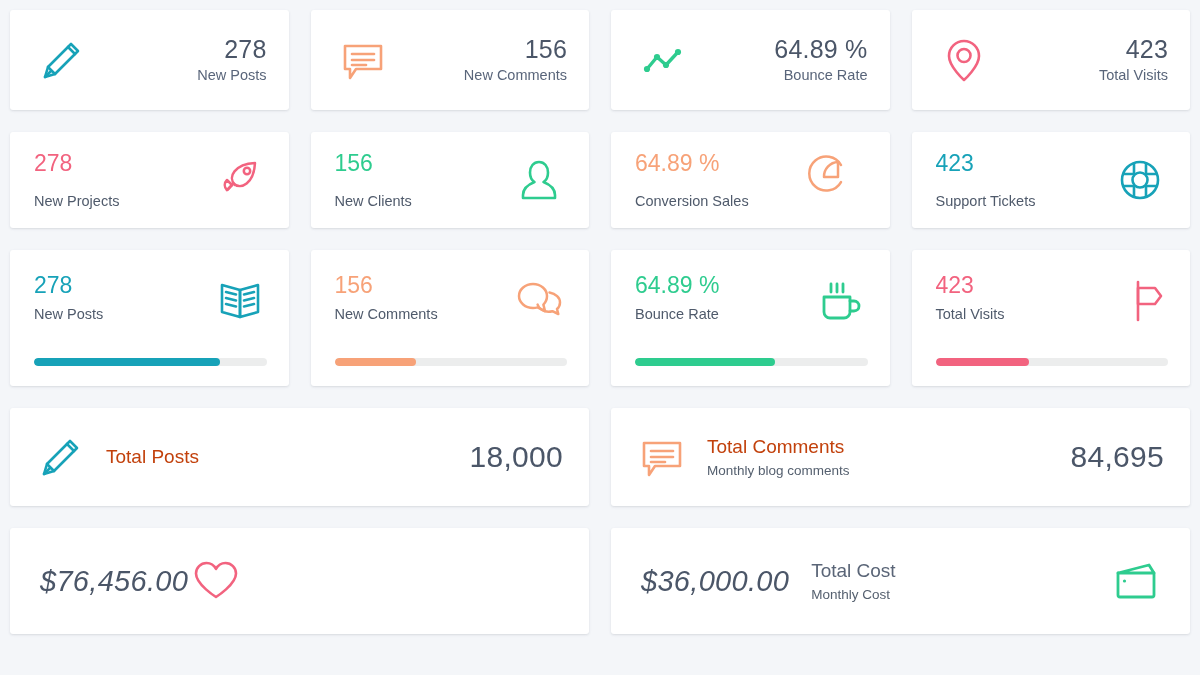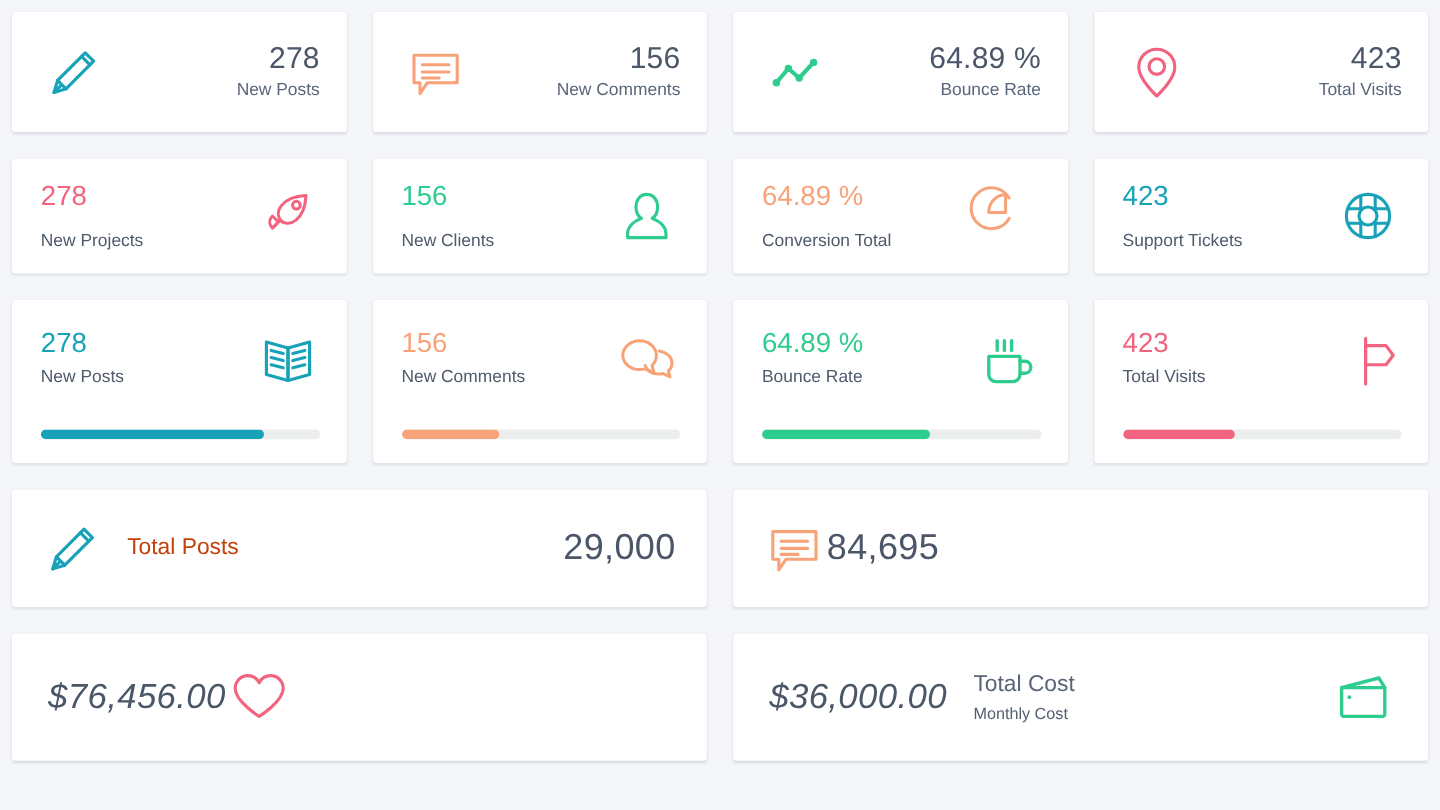--- a/index.html
+++ b/index.html
@@ -315,21 +315,21 @@
       <div class="icon-wrap">
         <svg width="48" height="48" viewBox="0 0 48 48" fill="none" stroke="#2ecc8f" stroke-width="2.6" stroke-linecap="round" stroke-linejoin="round">
           <path d="M24 6 C18.5 6 15 10.5 15 16.5 C15 21 17 24.5 19.5 26 C12 29 8 33 8 39 L8 42 L40 42 L40 39 C40 33 36 29 28.5 26 C31 24.5 33 21 33 16.5 C33 10.5 29.5 6 24 6 Z"></path>
         </svg>
       </div>
     </div>
 
     <div class="card c-type-b">
       <div class="txt">
         <div class="val" style="color:#f7a278">64.89 %</div>
-        <div class="lab">Conversion Total</div>
+        <div class="lab">Conversion Sales</div>
       </div>
       <div class="icon-wrap">
         <svg width="48" height="48" viewBox="0 0 48 48" fill="none" stroke="#f7a278" stroke-width="2.5" stroke-linecap="round" stroke-linejoin="round">
           <path d="M25 26 A17 17 0 1 1 25 9"></path>
           <path d="M22 6 L22 21 L8 21 A14.5 14.5 0 0 1 22 6 Z"></path>
         </svg>
       </div>
     </div>
 
     <div class="card c-type-b">
@@ -447,32 +447,36 @@
         <svg width="50" height="50" viewBox="0 0 50 50" fill="none" stroke="#17a2b8" stroke-width="2.6" stroke-linecap="round" stroke-linejoin="round">
           <path d="M8 42 L11 32 L34 9 L41 16 L18 39 Z"></path>
           <path d="M31 12 L38 19"></path>
           <path d="M11 32 L18 39"></path>
           <path d="M8 42 L14 36"></path>
         </svg>
       </div>
       <div class="mid">
         <div class="title">Total Posts</div>
       </div>
-      <div class="big">29,000</div>
+      <div class="big">18,000</div>
     </div>
 
     <div class="card c-type-d">
       <div class="icon-wrap">
         <svg width="48" height="48" viewBox="0 0 48 48" fill="none" stroke="#f7a278" stroke-width="2.6" stroke-linecap="round" stroke-linejoin="round">
           <path d="M6 10 H42 V33 H17 L11 42 V33 H6 Z"></path>
           <path d="M13 18 H35"></path>
           <path d="M13 24 H35"></path>
           <path d="M13 29 H27"></path>
         </svg>
       </div>
+      <div class="mid">
+        <div class="title">Total Comments</div>
+        <div class="sub">Monthly blog comments</div>
+      </div>
       <div class="big">84,695</div>
     </div>
 
   </div>
 
   <div class="row">
 
     <div class="card c-type-e">
       <div class="big">$76,456.00</div>
       <div class="icon-wrap">

